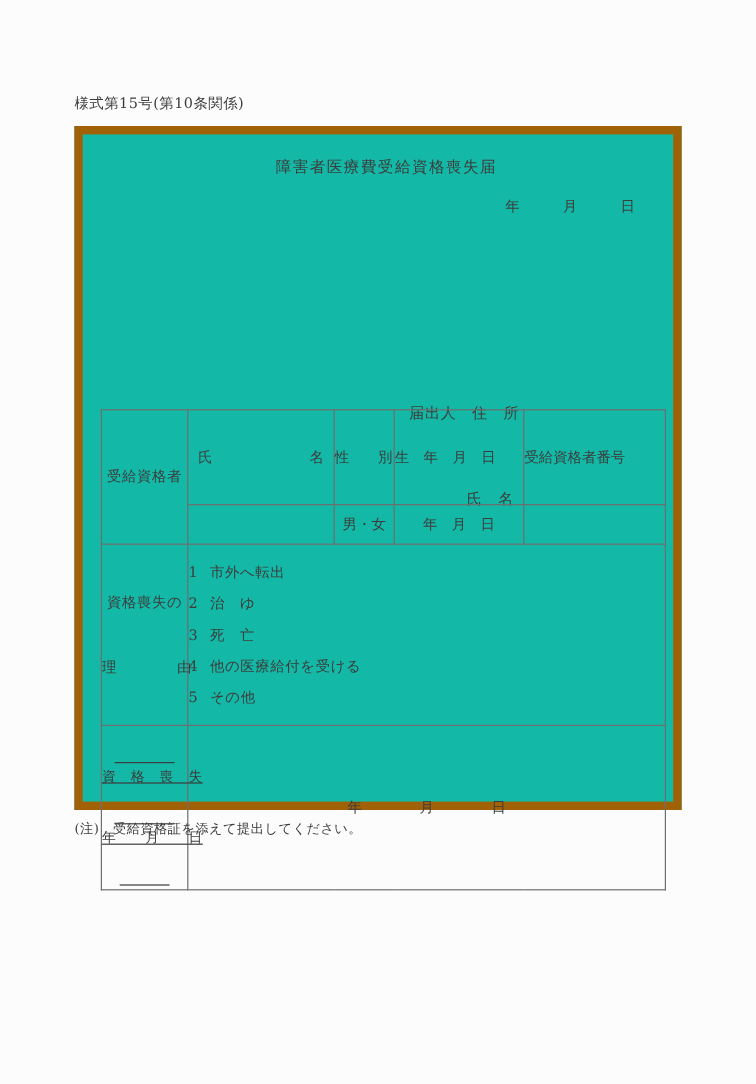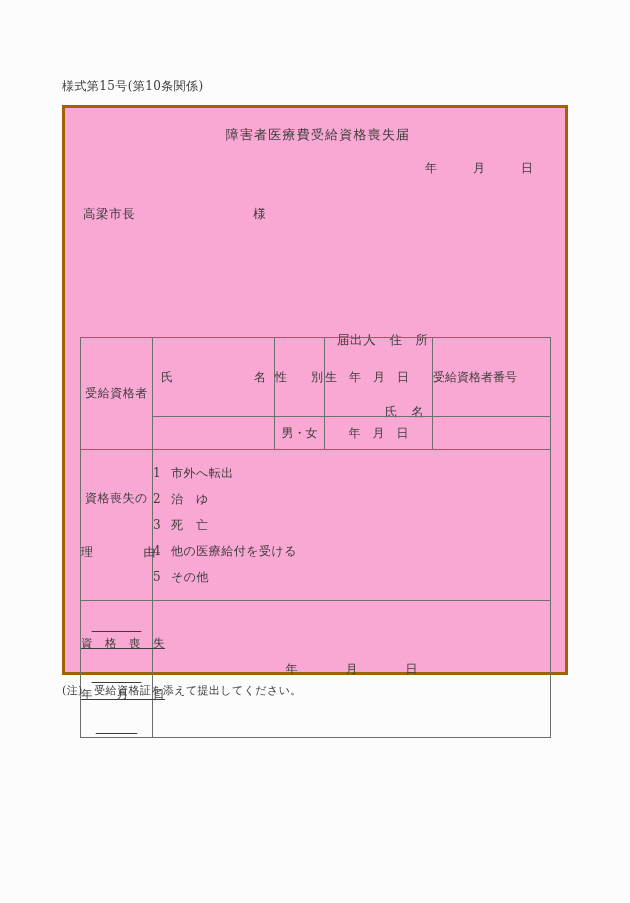--- a/index.html
+++ b/index.html
@@ -33,22 +33,22 @@
     white-space: nowrap;
   }
 
   
   .frame {
     position: absolute;
     left: 62px;
     top: 105px;
     width: 506px;
     height: 570px;
-    border: 3px solid #a16207;
-    background: #f9a8d4;
+    border: 7px solid #a16207;
+    background: #14b8a6;
     box-sizing: border-box;
   }
 
   
   .doc-title {
     position: absolute;
     left: 0;
     top: 18px;
     width: 506px;
     text-align: center;
@@ -193,21 +193,20 @@
 <div class="page">
 
   <div class="form-no">様式第15号(第10条関係)</div>
 
   <div class="frame">
 
     <div class="doc-title">障害者医療費受給資格喪失届</div>
 
     <div class="date-line-top">年　　　月　　　日</div>
 
-    <div class="addressee">高梁市長　　　　　　　　　様</div>
 
     <div class="submitter">
       <div class="row1">届出人　住　所</div>
       <div class="row2">氏　名</div>
     </div>
 
     <table class="form-table">
       <colgroup>
         <col class="c-label">
         <col class="c-name">

